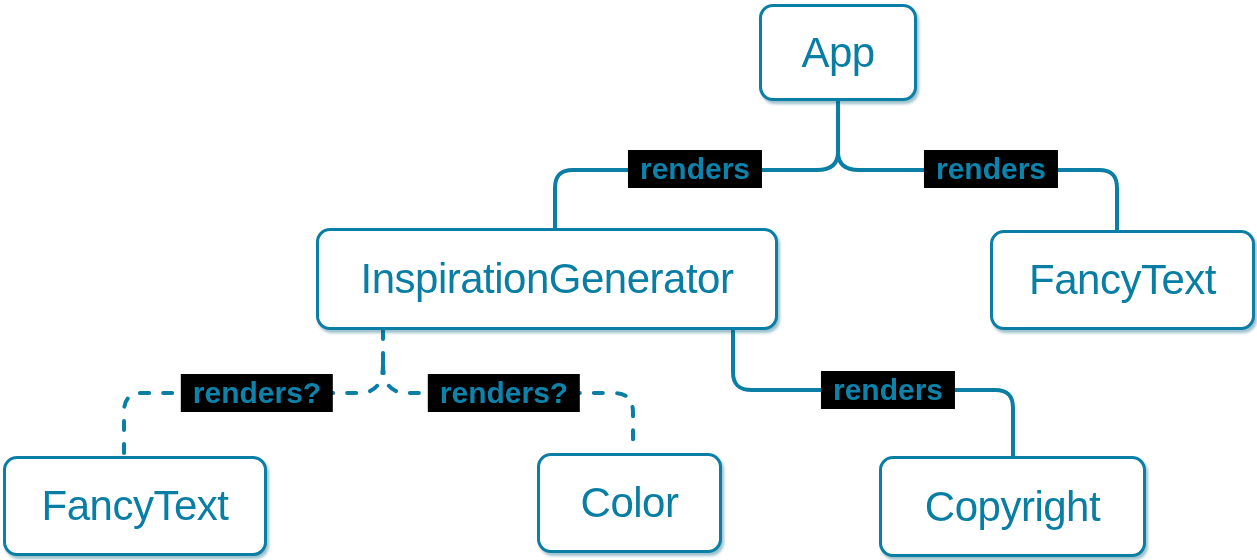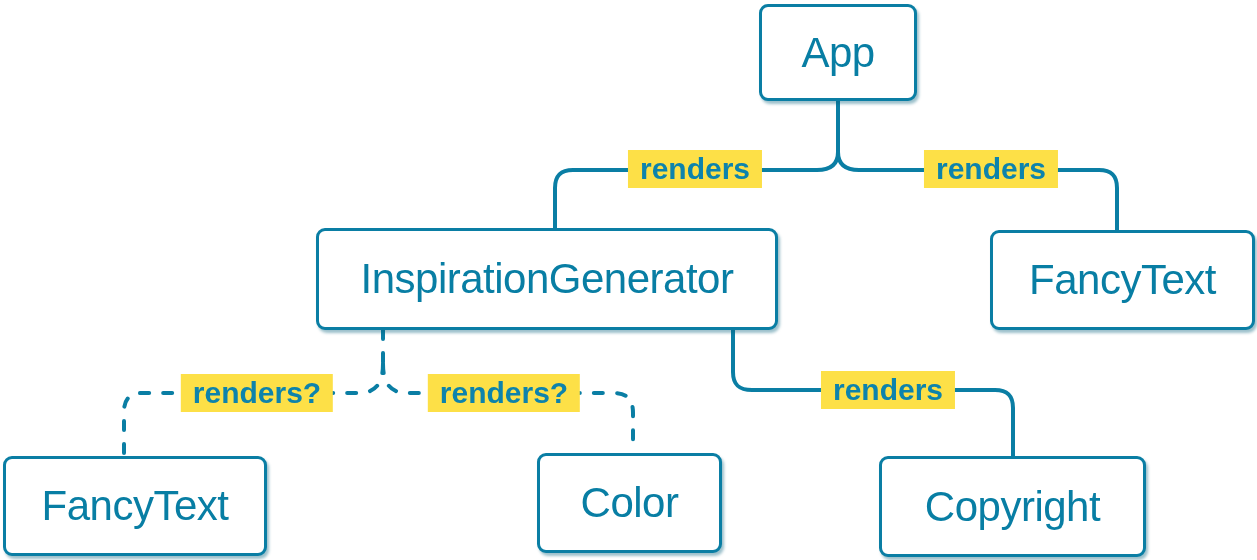--- a/index.html
+++ b/index.html
@@ -22,40 +22,40 @@
     z-index: 1;
   }
   .node {
     position: absolute;
     z-index: 3;
     display: flex;
     align-items: center;
     justify-content: center;
     background: #ffffff;
     border: 3px solid #0a7ea4;
-    border-radius: 9px;
+    border-radius: 14px;
     box-shadow: 2px 3px 3px rgba(7, 97, 126, 0.40);
     color: #087ea4;
     font-size: 42px;
     font-weight: 500;
     letter-spacing: -0.5px;
     box-sizing: border-box;
     white-space: nowrap;
   }
   .node-app                  { left: 759px; top: 4px;   width: 158px; height: 97px;  }
   .node-inspiration-generator{ left: 316px; top: 228px; width: 462px; height: 102px; }
   .node-fancy-text-top       { left: 990px; top: 230px; width: 265px; height: 100px; }
   .node-fancy-text-bottom    { left: 3px;   top: 456px; width: 264px; height: 100px; }
   .node-color                { left: 537px; top: 453px; width: 185px; height: 100px; }
   .node-copyright            { left: 879px; top: 456px; width: 267px; height: 101px; }
   .edge-label {
     position: absolute;
     z-index: 2;
     transform: translate(-50%, -50%);
-    background: #fde047;
+    background: #000000;
     padding: 2px 12px;
     color: #0d83ac;
     font-size: 30px;
     font-weight: 600;
     white-space: nowrap;
   }
   .edge-label-0 { left: 695px;  top: 169px; }
   .edge-label-1 { left: 991px;  top: 169px; }
   .edge-label-2 { left: 257px;  top: 393px; }
   .edge-label-3 { left: 504px;  top: 393px; }

